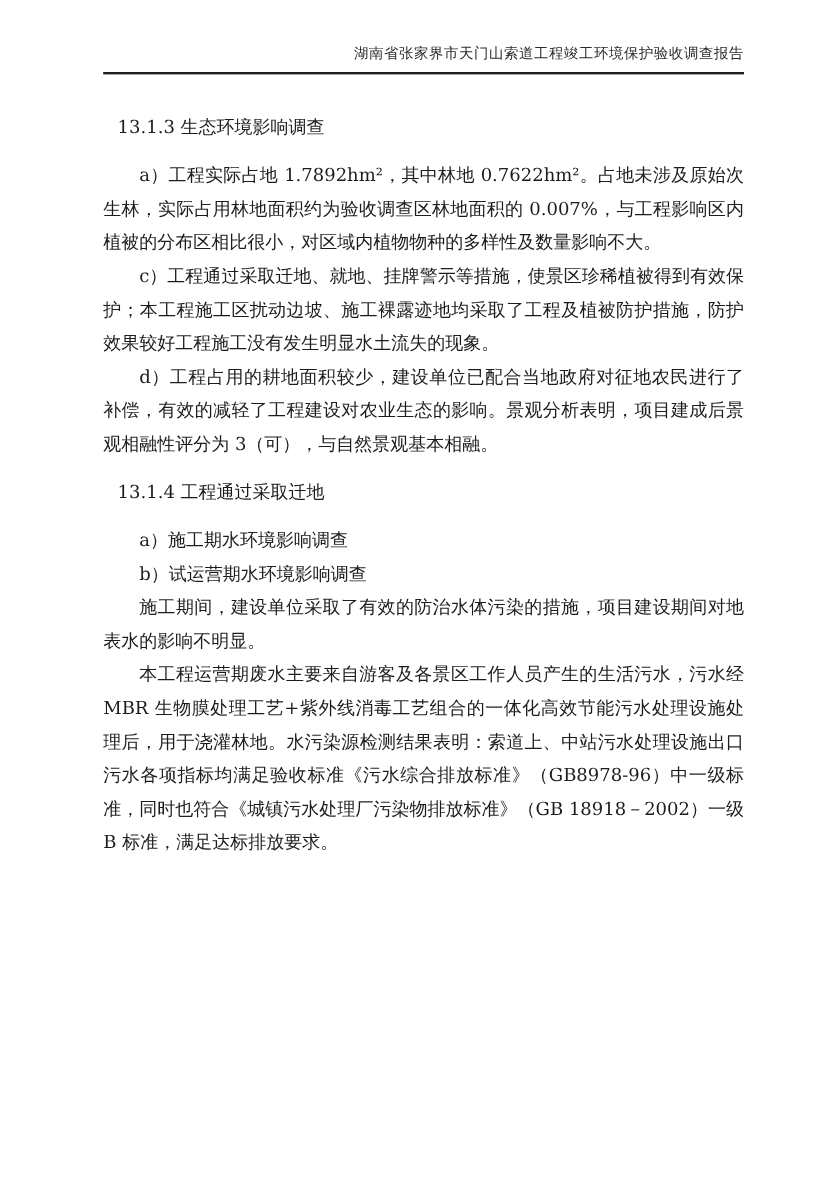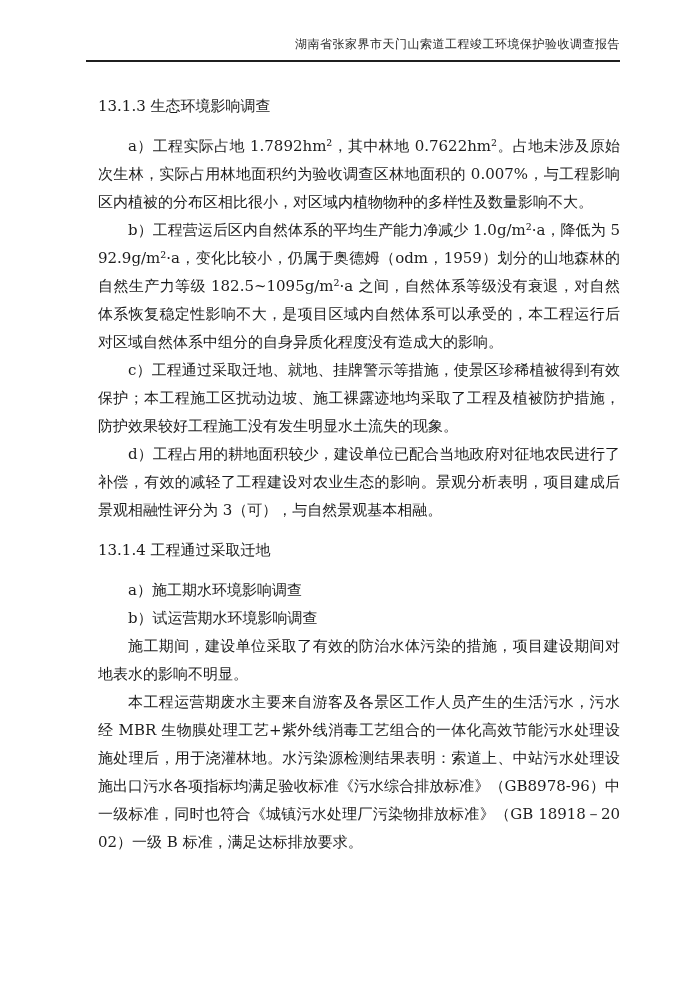--- a/index.html
+++ b/index.html
@@ -38,21 +38,20 @@
     text-align: justify;
     text-justify: inter-ideograph;
     word-break: break-all;
   }
   .para {
     margin: 0;
     padding: 0;
   }
   .para.indent {
     text-indent: 2em;
-    margin-left: 12px;
   }
   .heading {
     margin: 12px;
     padding: 0;
     font-size: 15px;
     font-weight: normal;
   }
   .page-footer {
     position: absolute;
     left: 0;
@@ -71,21 +70,20 @@
   <header class="running-header">
     <span>湖南省张家界市天门山索道工程竣工环境保护验收调查报告</span>
   </header>
 
   <main class="body-text">
 
     <h2 class="heading">13.1.3 生态环境影响调查</h2>
 
     <p class="para indent">a）工程实际占地 1.7892hm²，其中林地 0.7622hm²。占地未涉及原始次生林，实际占用林地面积约为验收调查区林地面积的 0.007%，与工程影响区内植被的分布区相比很小，对区域内植物物种的多样性及数量影响不大。</p>
 
-    <p class="para indent">b）工程营运后区内自然体系的平均生产能力净减少 1.0g/m²·a，降低为 592.9g/m²·a，变化比较小，仍属于奥德姆（odm，1959）划分的山地森林的自然生产力等级 182.5~1095g/m²·a 之间，自然体系等级没有衰退，对自然体系恢复稳定性影响不大，是项目区域内自然体系可以承受的，本工程运行后对区域自然体系中组分的自身异质化程度没有造成大的影响。</p>
 
     <p class="para indent">c）工程通过采取迁地、就地、挂牌警示等措施，使景区珍稀植被得到有效保护；本工程施工区扰动边坡、施工裸露迹地均采取了工程及植被防护措施，防护效果较好工程施工没有发生明显水土流失的现象。</p>
 
     <p class="para indent">d）工程占用的耕地面积较少，建设单位已配合当地政府对征地农民进行了补偿，有效的减轻了工程建设对农业生态的影响。景观分析表明，项目建成后景观相融性评分为 3（可），与自然景观基本相融。</p>
 
     <h2 class="heading">13.1.4 工程通过采取迁地</h2>
 
     <p class="para indent">a）施工期水环境影响调查</p>
 
     <p class="para indent">b）试运营期水环境影响调查</p>

